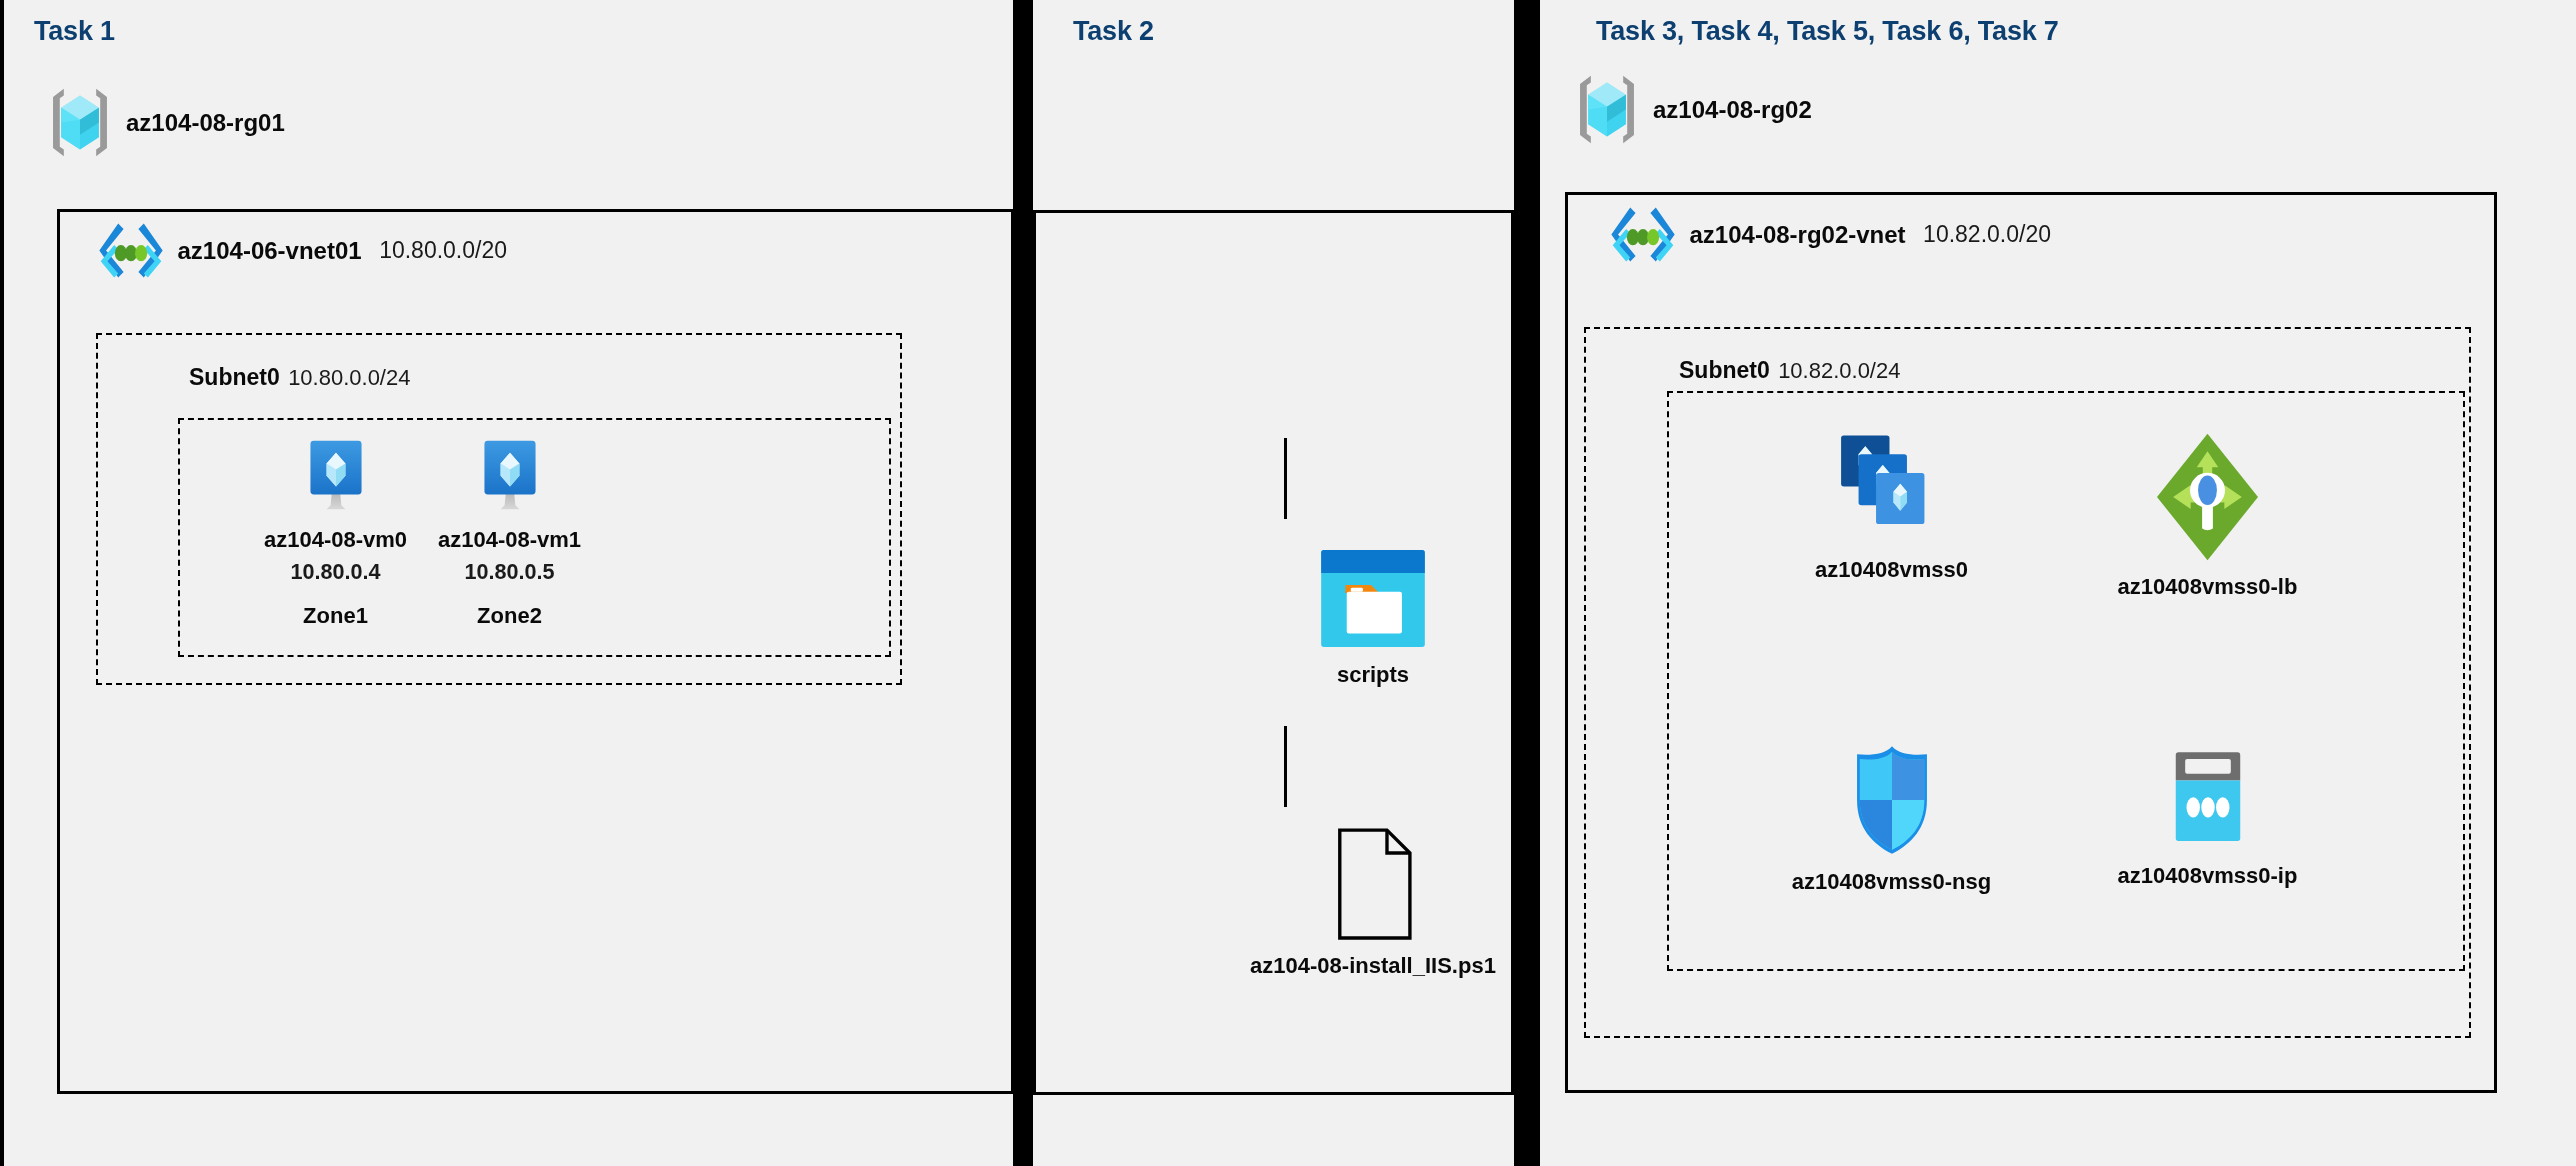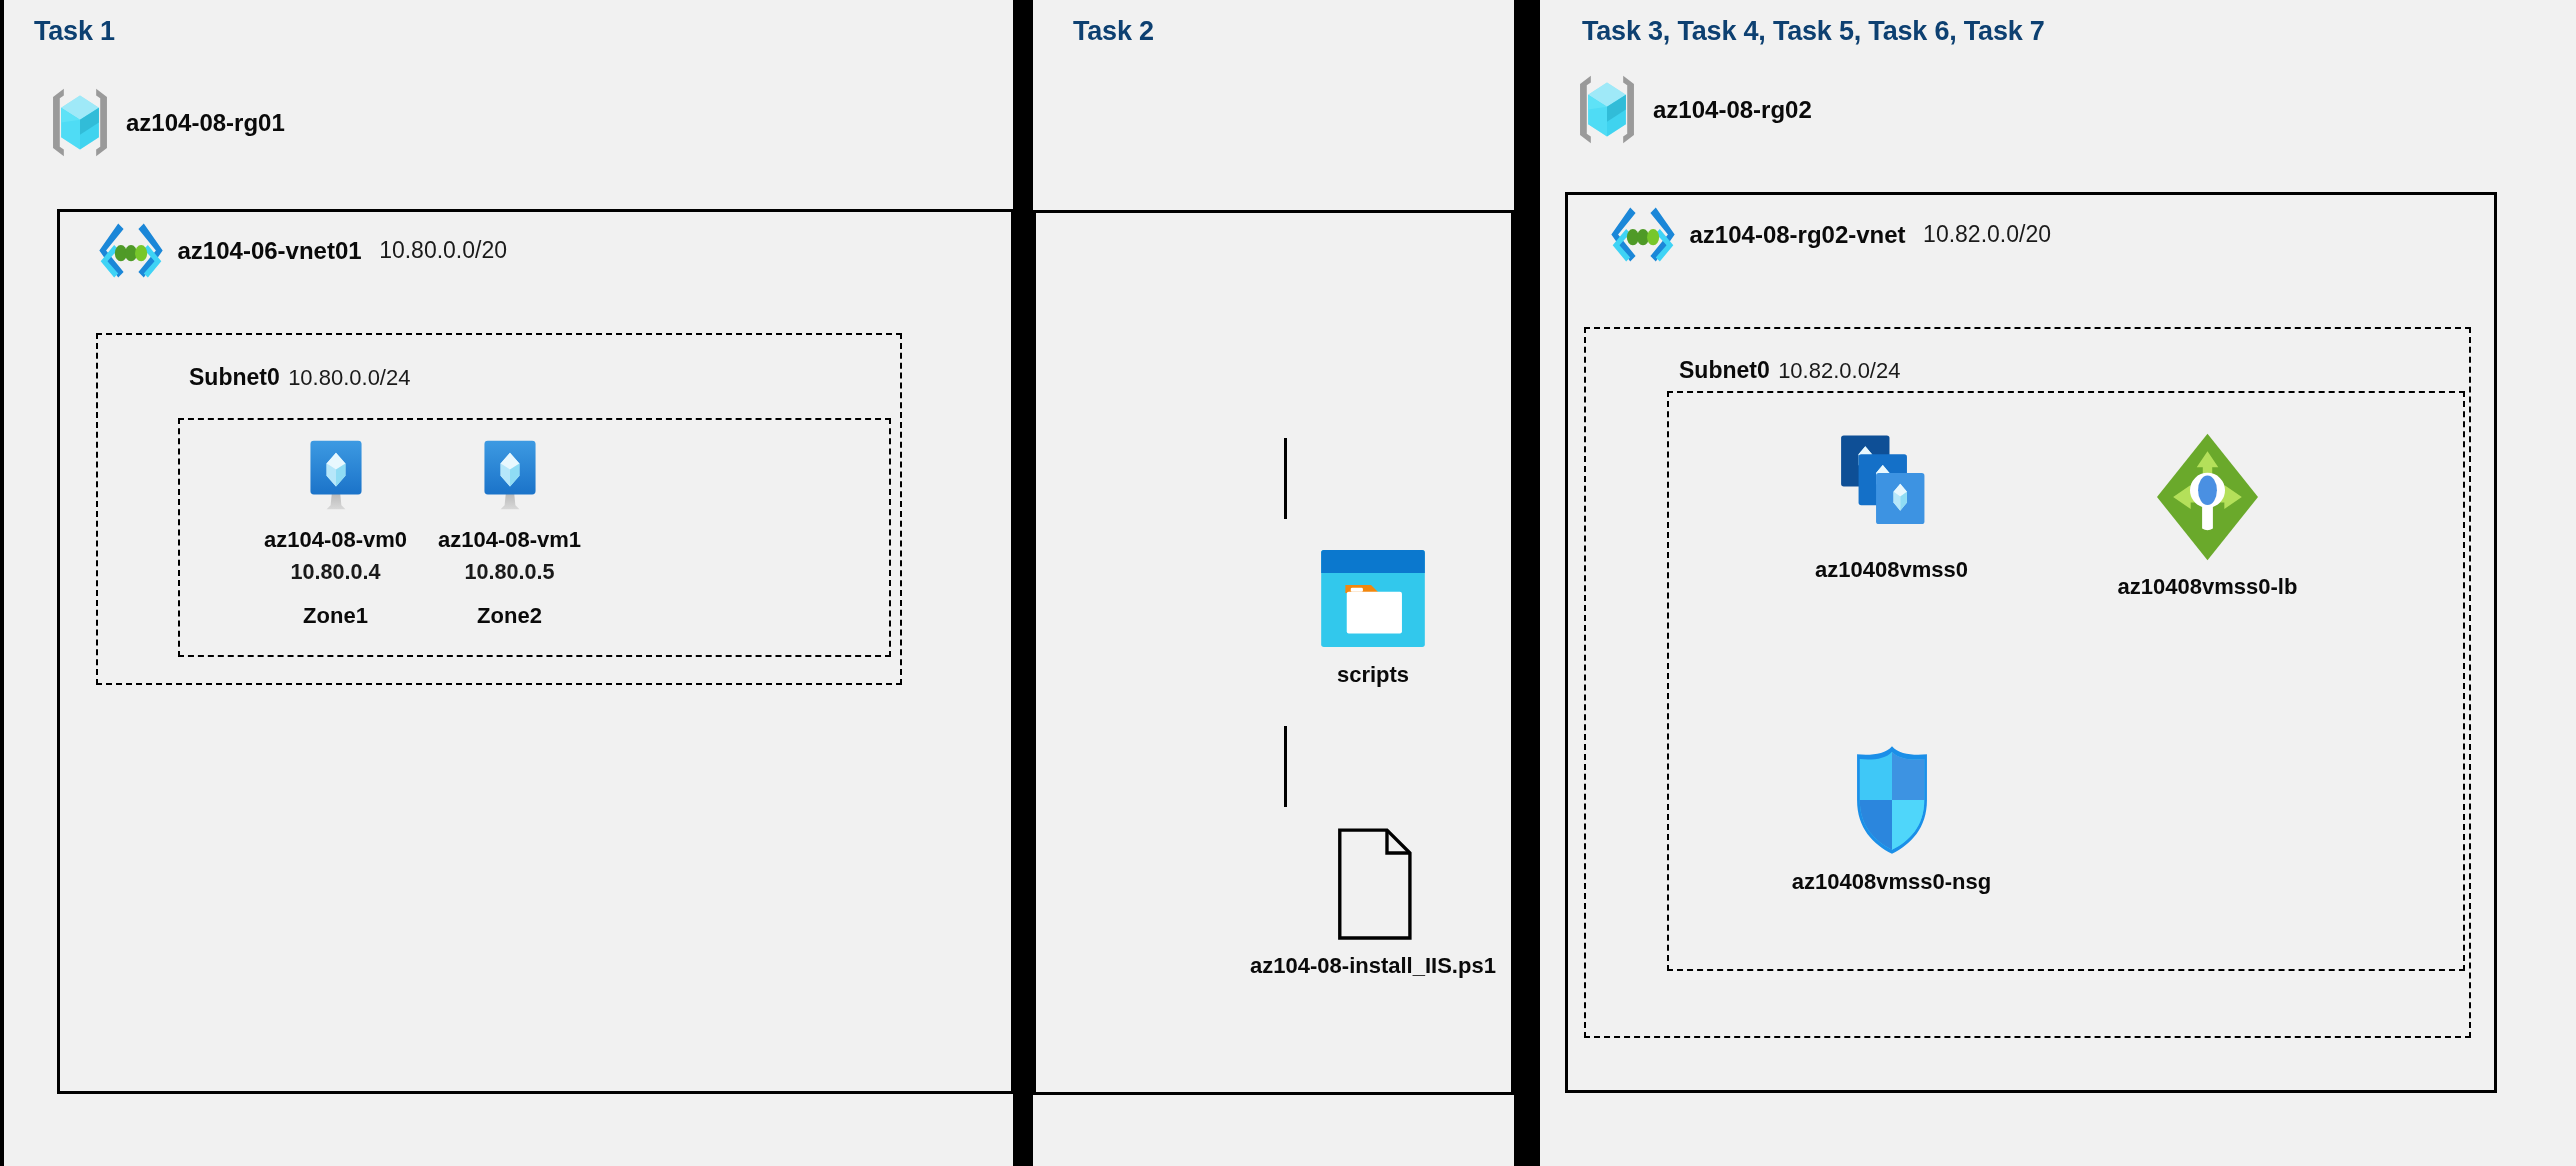--- a/index.html
+++ b/index.html
@@ -56,21 +56,21 @@
   .panel-title {
     position: absolute;
     font-size: 27px;
     font-weight: bold;
     color: #0d4071;
     letter-spacing: -0.2px;
     white-space: nowrap;
   }
   #title-task1 { left: 30px; top: 15.5px; }
   #title-task2 { left: 40px; top: 15.5px; }
-  #title-task3 { left: 42px; top: 15.5px; }
+  #title-task3 { left: 56px; top: 15.5px; }
 
   
   .rg-header {
     position: absolute;
     display: flex;
     align-items: center;
     gap: 15px;
   }
   #rg-header-1 { left: 49px; top: 86px; justify-content: center; }
   #rg-header-2 { left: 1576px; top: 73px; text-align: right; }
@@ -467,15 +467,28 @@
         <path d="M64 6 C74 18 96 20 116 18 L116 86 C116 128 92 152 64 166 C36 152 12 128 12 86 L12 18 C32 20 54 18 64 6 Z" fill="#1b8fe8"></path>
         <path d="M64 14 C73 25 94 27 112 25 L112 86 C112 125 90 147 64 160 C38 147 16 125 16 86 L16 25 C34 27 55 25 64 14 Z" fill="#3fc8f7"></path>
         <path d="M64 14 C73 25 94 27 112 25 L112 86 L64 86 Z" fill="#3d93e2"></path>
         <path d="M16 86 L64 86 L64 160 C38 147 16 125 16 86 Z" fill="#2b86dd"></path>
         <path d="M64 86 L112 86 C112 125 90 147 64 160 Z" fill="#4fd6fa"></path>
       </svg>
     </span>
     <span class="node-label">az10408vmss0-nsg</span>
   </div>
 
+  <div class="node" id="node-ip">
+    <span>
+      <svg class="icon icon-pip" viewBox="0 0 140 154">
+        <path d="M22 10 a4 4 0 0 1 4 -4 h88 a4 4 0 0 1 4 4 v38 h-96 Z" fill="#6e6e6e"></path>
+        <rect x="36" y="16" width="68" height="22" rx="3" fill="#f1f1f1"></rect>
+        <path d="M22 48 h96 v86 a4 4 0 0 1 -4 4 h-88 a4 4 0 0 1 -4 -4 Z" fill="#3fc8ef"></path>
+        <ellipse cx="48" cy="88" rx="10" ry="15" fill="#ffffff"></ellipse>
+        <ellipse cx="70" cy="88" rx="10" ry="15" fill="#ffffff"></ellipse>
+        <ellipse cx="92" cy="88" rx="10" ry="15" fill="#ffffff"></ellipse>
+      </svg>
+    </span>
+    <span class="node-label">az10408vmss0-ip</span>
+  </div>
 
 </div>
 
 
 </body></html>

